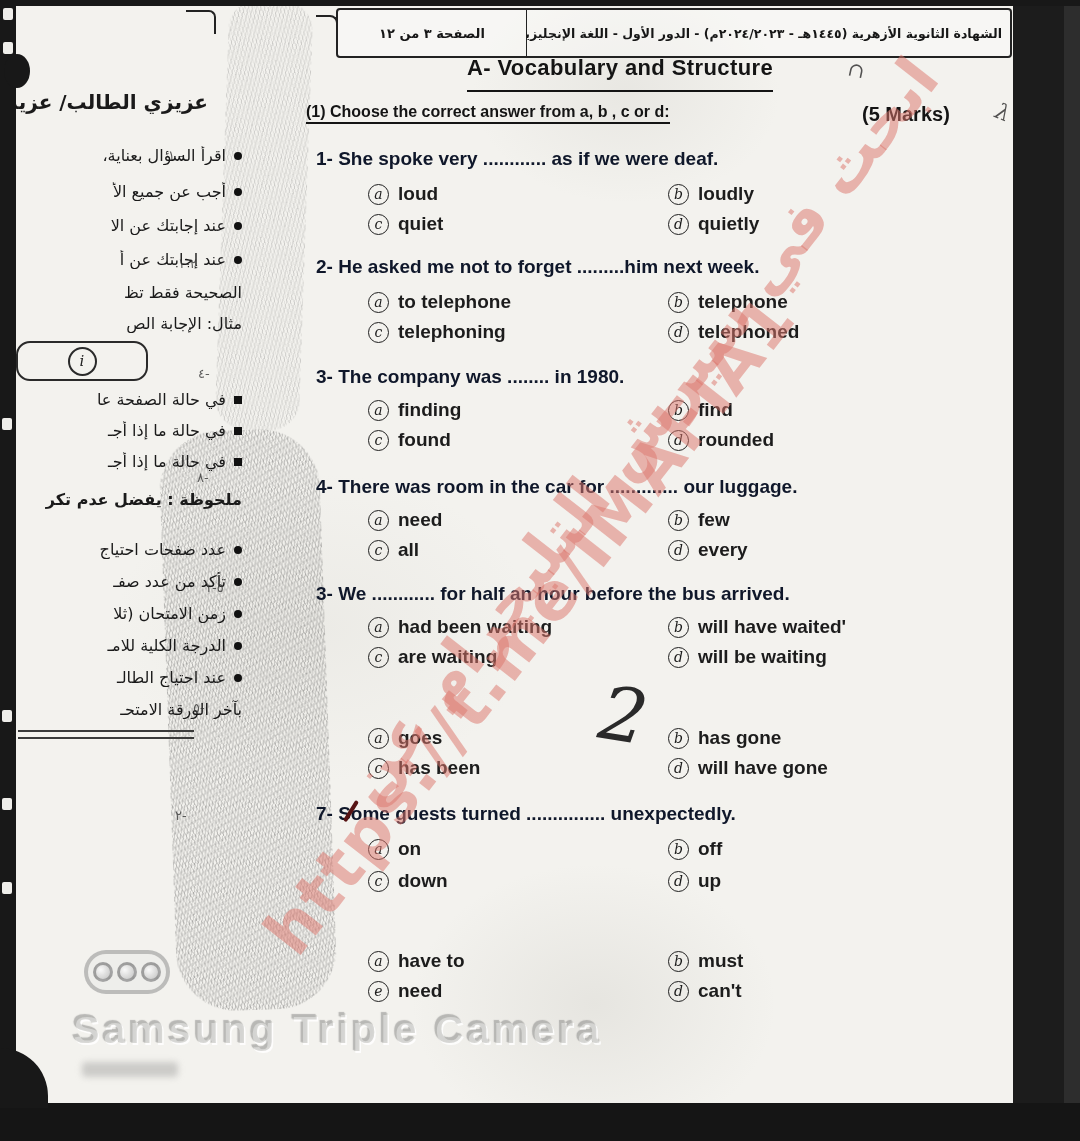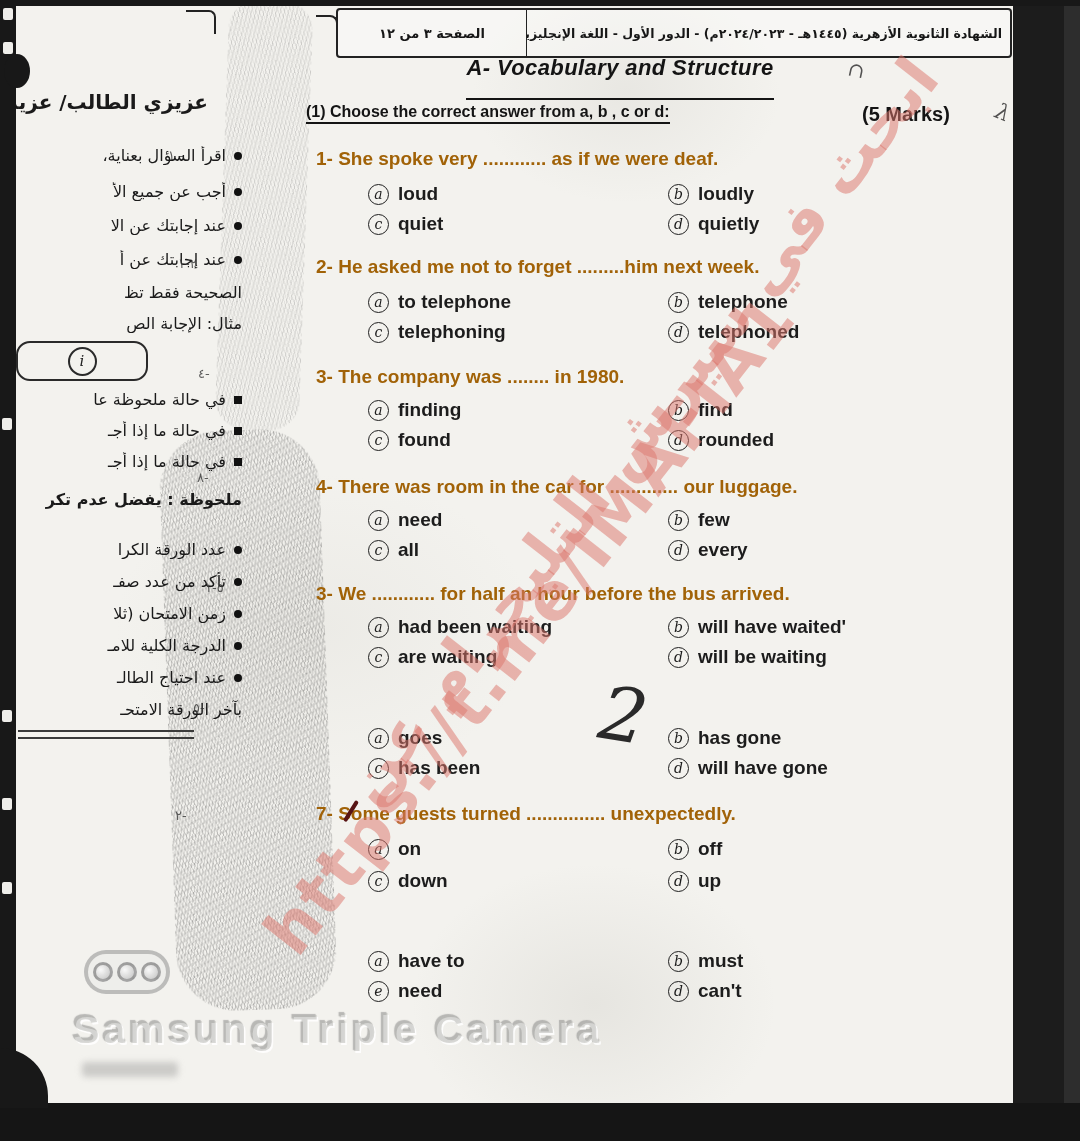--- a/index.html
+++ b/index.html
@@ -31,27 +31,27 @@
               font-weight:bold;font-size:12.5px;white-space:nowrap;color:#161616;
               font-family:"DejaVu Sans",sans-serif;}
   
   .cb1{position:absolute;left:186px;top:10px;width:28px;height:22px;border-top:2.5px solid #222;
        border-right:2.5px solid #222;border-top-right-radius:7px;}
   .cb2{position:absolute;left:316px;top:15px;width:20px;height:27px;border-top:2.5px solid #222;
        border-right:2.5px solid #222;border-top-right-radius:8px;}
   
   .heading{position:absolute;left:380px;top:55px;width:480px;text-align:center;font-size:22px;
            font-weight:bold;color:#141414;letter-spacing:0.4px;}
-  .heading span{border-bottom:2.6px solid #141414;padding-bottom:18px;font-style:italic;}
+  .heading span{border-bottom:2.6px solid #141414;padding-bottom:10px;}
   .instr{position:absolute;left:306px;top:103px;font-size:16px;font-weight:bold;color:#141414;
          white-space:nowrap;}
   .instr span{border-bottom:2.4px solid #141414;padding-bottom:2px;}
   .marks{position:absolute;left:862px;top:103px;font-size:20px;font-weight:bold;color:#141414;}
   
-  .q{position:absolute;font-size:19px;font-weight:600;color:#a16207;white-space:nowrap;}
+  .q{position:absolute;font-size:19px;font-weight:600;color:#0f172a;white-space:nowrap;}
   .opt{position:absolute;display:flex;align-items:center;gap:9px;font-size:19px;font-weight:600;
        color:#1c1c1c;white-space:nowrap;}
   .circ{width:21px;height:21px;border:1.7px solid #1f1f1f;border-radius:50%;display:flex;
         align-items:center;justify-content:center;font-family:"DejaVu Serif",serif;
         font-style:italic;font-size:14px;font-weight:500;box-sizing:border-box;line-height:1;}
   
   .ar{font-family:"DejaVu Sans",sans-serif;color:#1a1a1a;}
   .side-row{position:absolute;left:16px;width:192px;direction:rtl;white-space:nowrap;
             overflow:hidden;font-size:16px;padding-left:34px;}
   .side-row.bold{font-weight:bold;}
@@ -307,42 +307,42 @@
   <div class="side-row ar" style="top:283px">الصحيحة فقط تظ</div>
   <div class="side-row ar" style="top:314px">مثال: الإجابة الص</div>
 
   <div class="ibox">
     <span class="icirc">i</span>
   </div>
 
   <div class="side-row ar" style="top:390px">
       <span class="side-flex">
         <span class="sq"></span>
-        <span>في حالة ملحوظة عا</span>
+        <span>في حالة الصفحة عا</span>
       </span>
     </div>
   <div class="side-row ar" style="top:421px">
       <span class="side-flex">
         <span class="sq"></span>
         <span>في حالة ما إذا أجـ</span>
       </span>
     </div>
   <div class="side-row ar" style="top:452px">
       <span class="side-flex">
         <span class="sq"></span>
         <span>في حالة ما إذا أجـ</span>
       </span>
     </div>
 
   <div class="side-row ar bold" style="top:490px">ملحوظة : يفضل عدم تكر</div>
 
   <div class="side-row ar" style="top:540px">
       <span class="side-flex">
         <span class="dot"></span>
-        <span>عدد الورقة الكرا</span>
+        <span>عدد صفحات احتياج</span>
       </span>
     </div>
   <div class="side-row ar" style="top:572px">
       <span class="side-flex">
         <span class="dot"></span>
         <span>تأكد من عدد صفـ</span>
       </span>
     </div>
   <div class="side-row ar" style="top:604px">
       <span class="side-flex">

